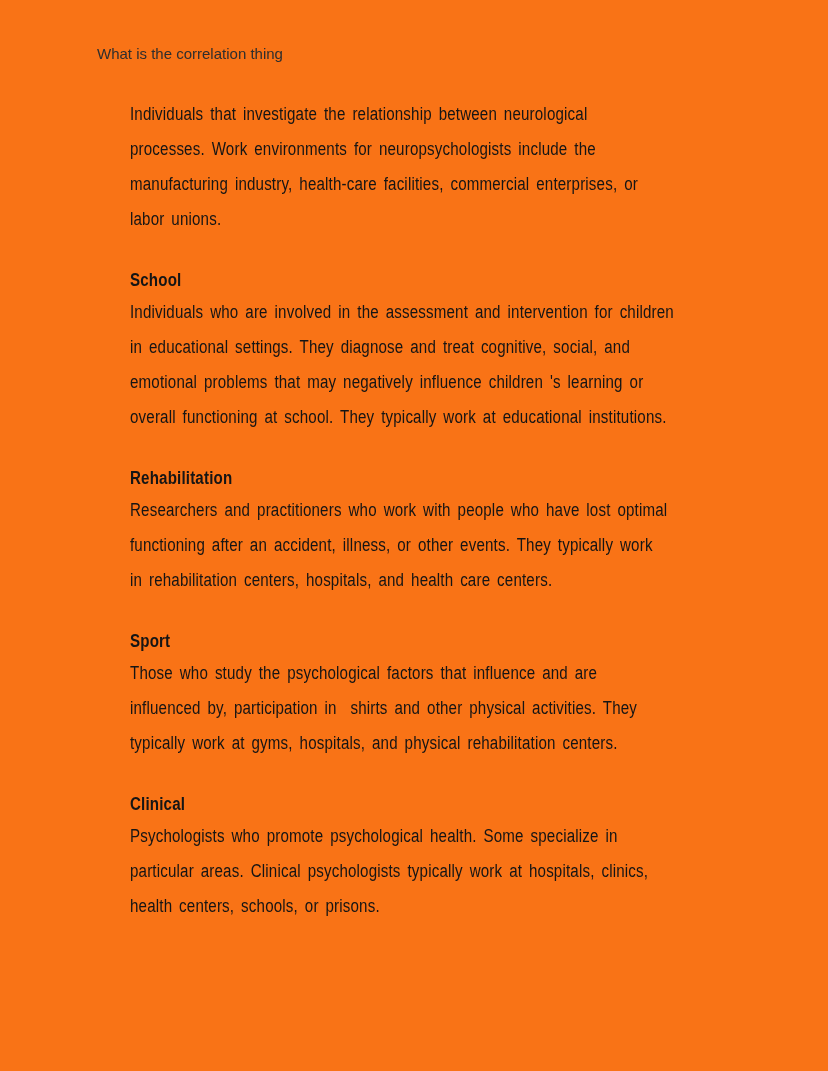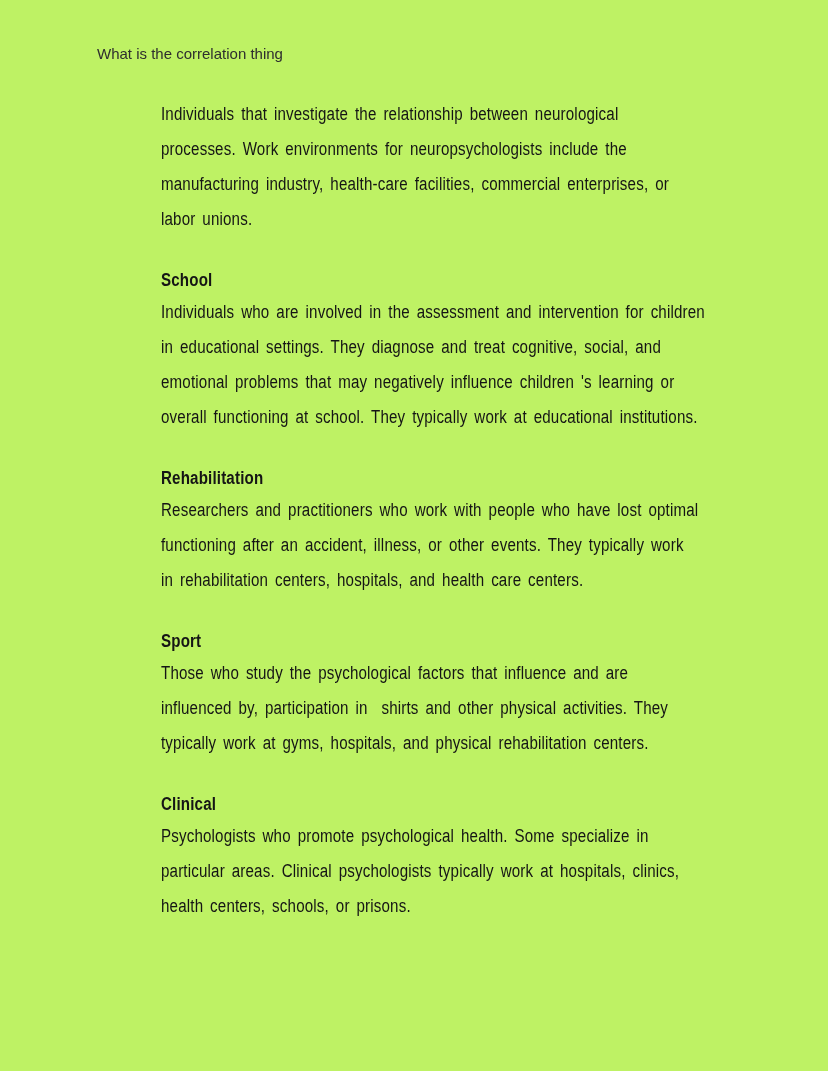--- a/index.html
+++ b/index.html
@@ -4,36 +4,36 @@
 <style>
   html, body {
     margin: 0;
     padding: 0;
     background: #ffffff;
   }
   .page {
     position: relative;
     width: 828px;
     height: 1071px;
-    background: #bef264;
+    background: #f97316;
     overflow: hidden;
     font-family: "Liberation Sans", sans-serif;
   }
   .doc-header {
     position: absolute;
     left: 97px;
     top: 44px;
     font-size: 15px;
     line-height: 20px;
     color: #2e2e2e;
     white-space: pre;
   }
   .content {
     position: absolute;
-    left: 161px;
+    left: 130px;
     top: 97px;
     width: 640px;
     color: #151515;
   }
   .section {
     margin: 0 0 28px 0;
   }
   .section:last-child {
     margin-bottom: 15px;
   }

